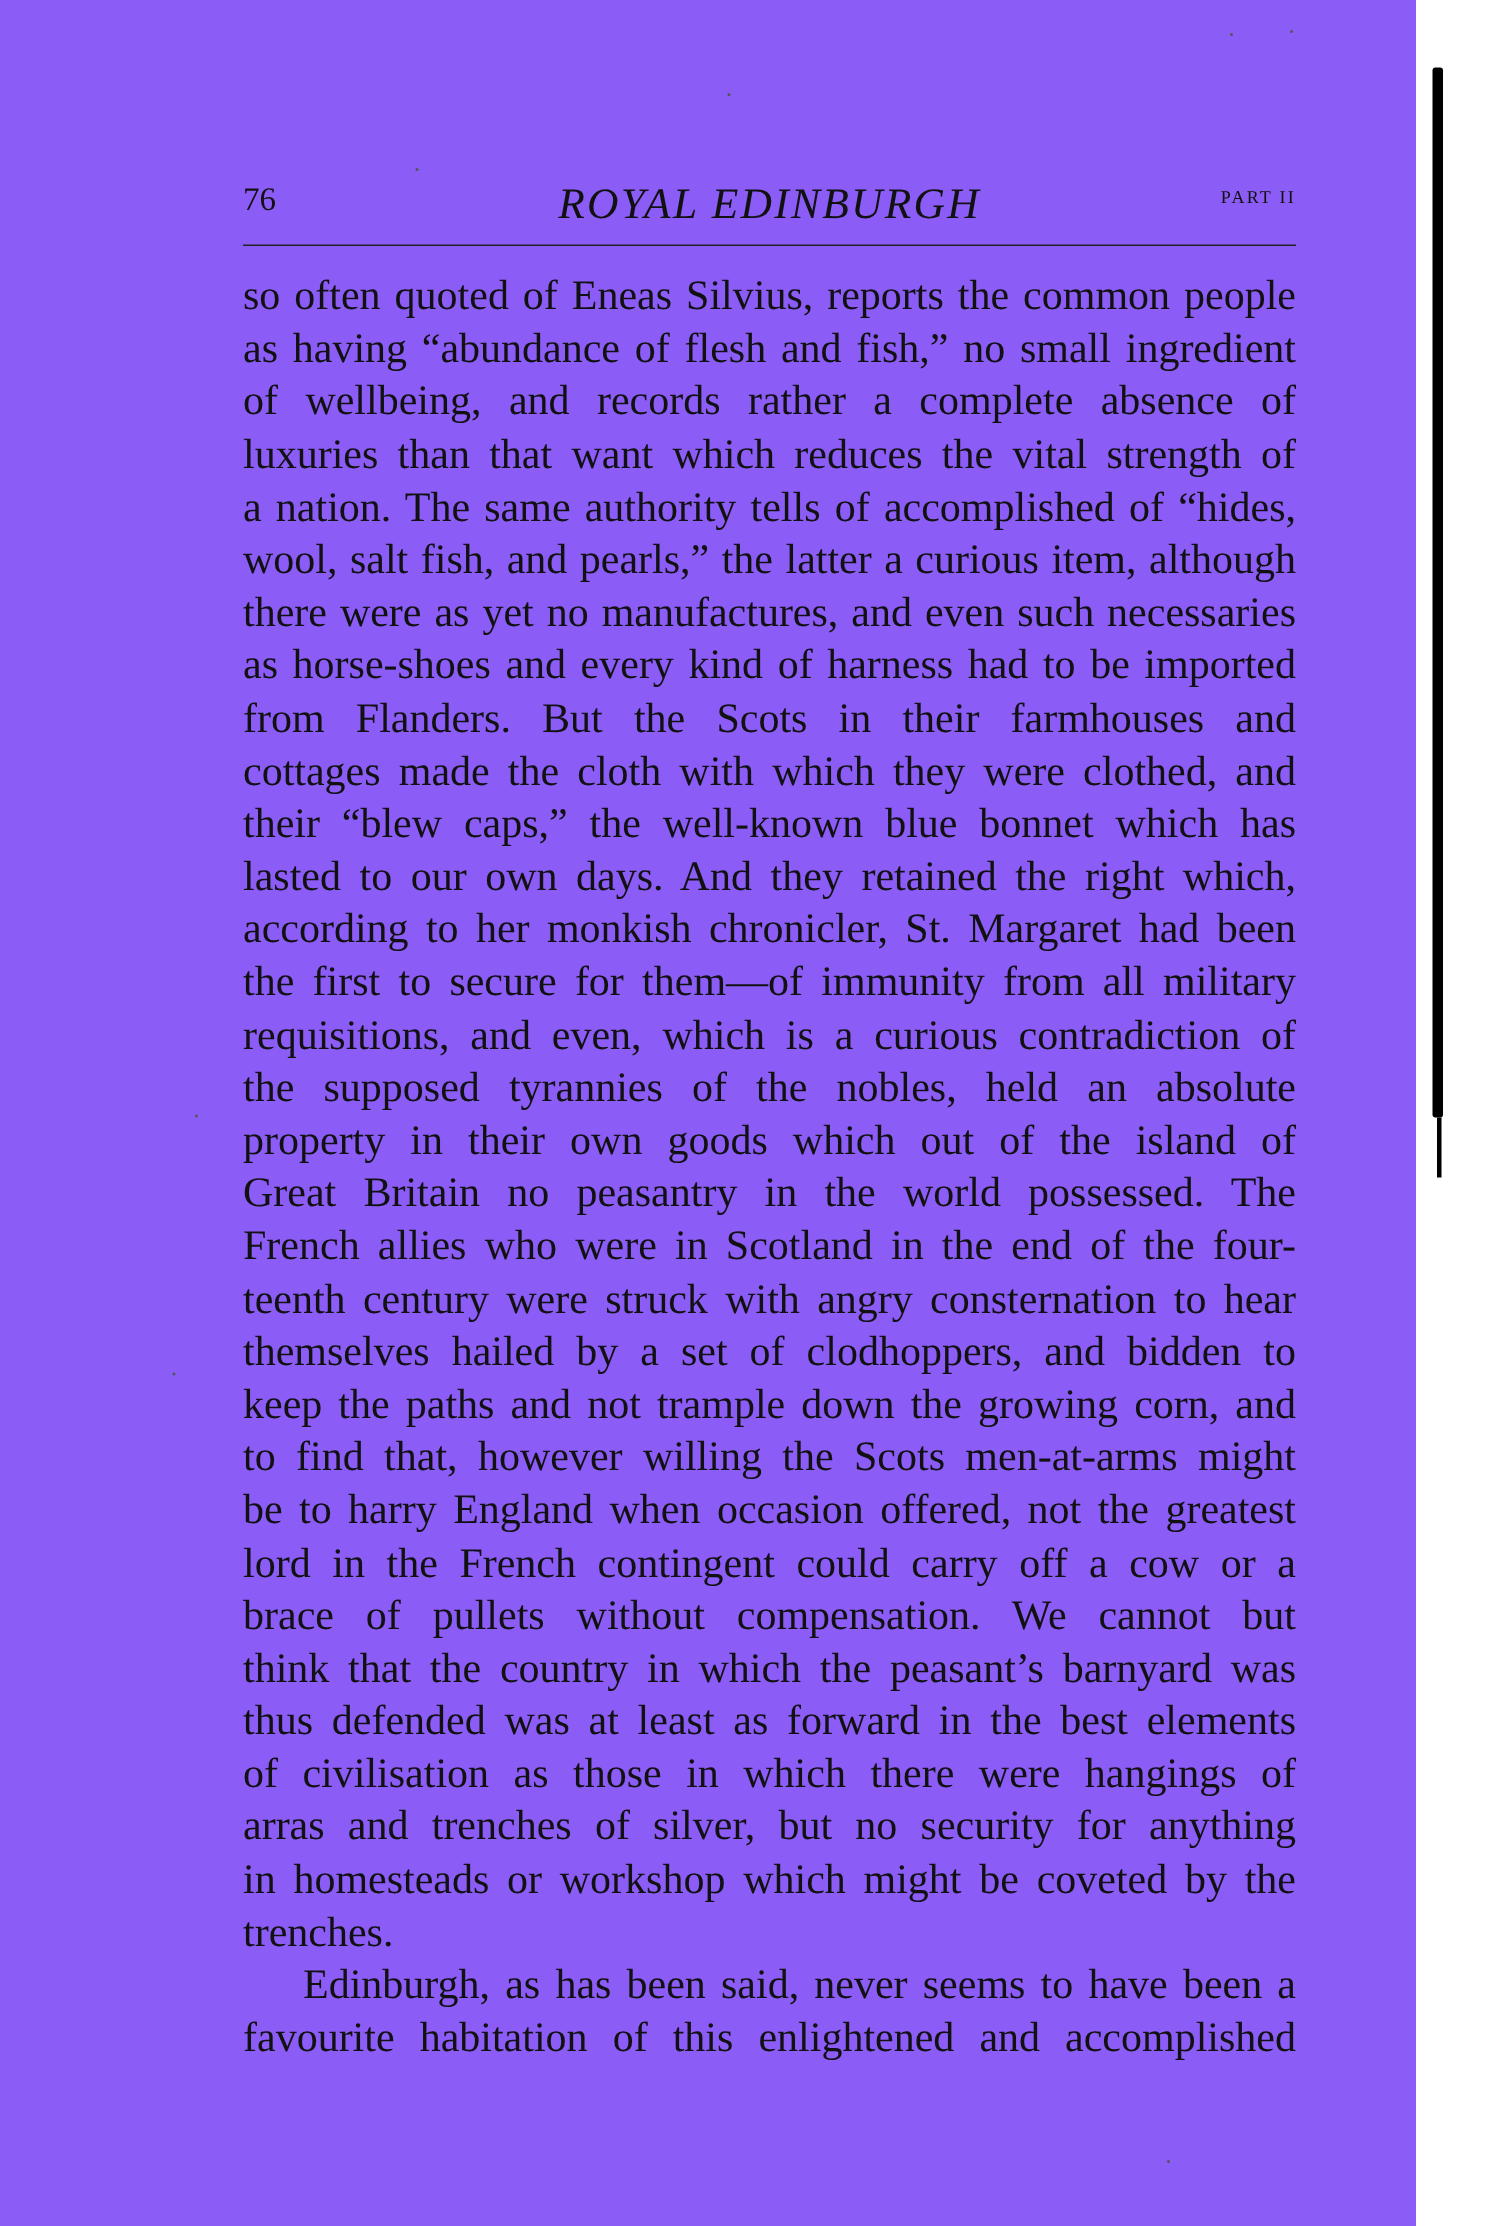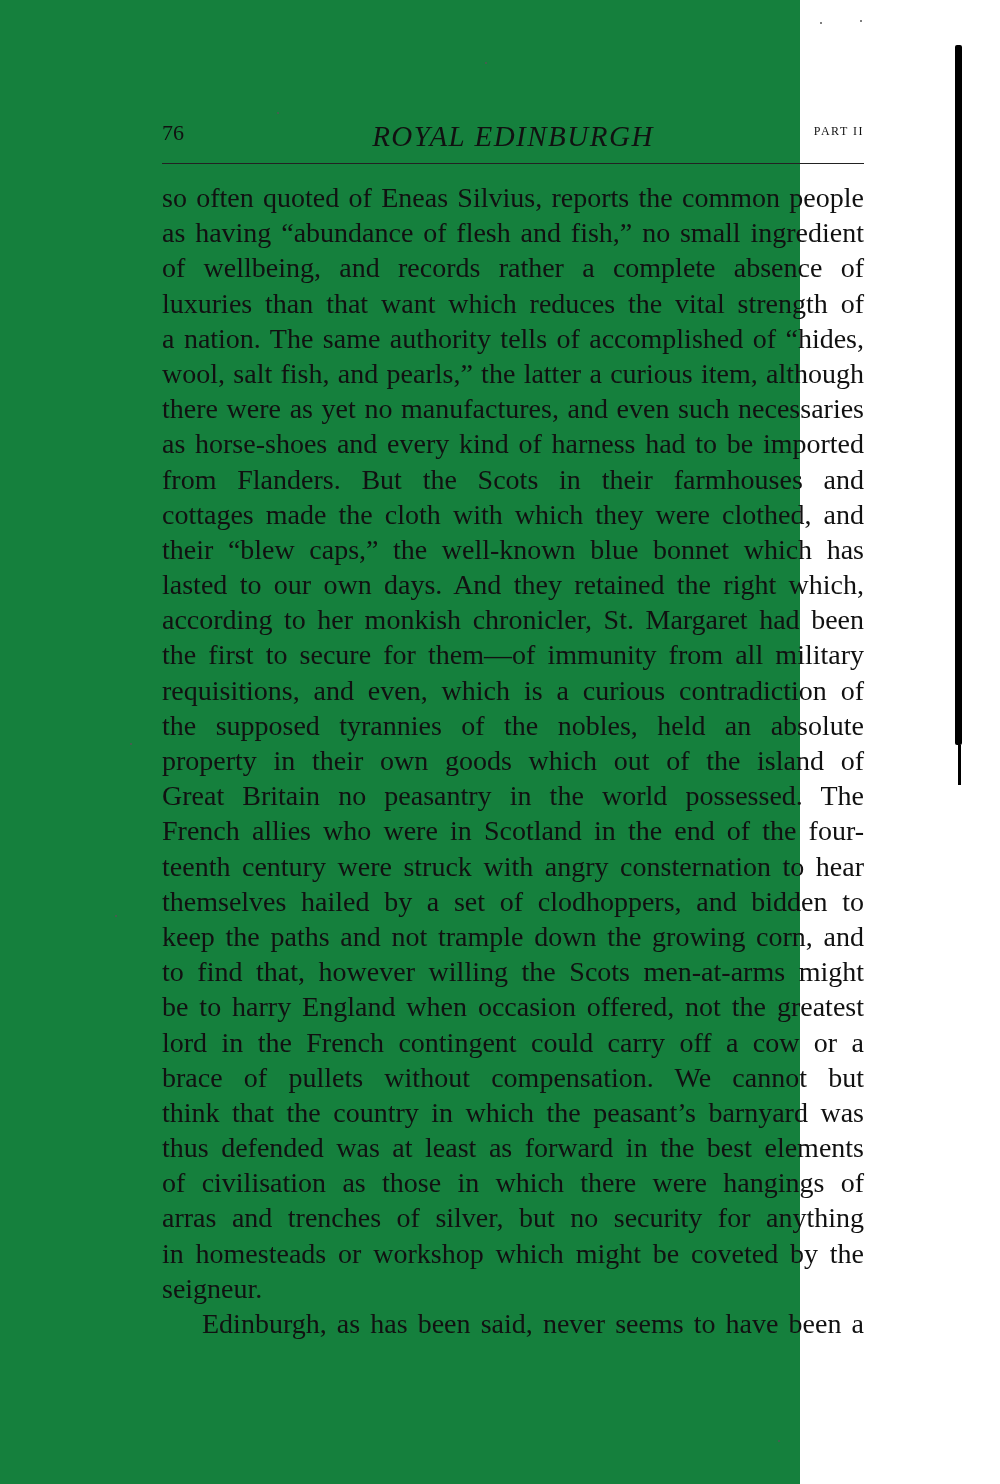--- a/index.html
+++ b/index.html
@@ -1,17 +1,17 @@
 <!DOCTYPE html>
 <html><head>
 <meta charset="utf-8">
 <style>
   html, body { margin: 0; padding: 0; background: #ffffff; }
   body { width: 1000px; height: 1484px; position: relative; overflow: hidden; }
-  .page { position: absolute; left: 0; top: 0; width: 800px; height: 1484px; background: #15803d; }
+  .page { position: absolute; left: 0; top: 0; width: 944px; height: 1484px; background: #8b5cf6; }
   .edge-bar { position: absolute; left: 955px; top: 45px; width: 7px; height: 700px; background: #000; border-radius: 2px; }
   .edge-tail { position: absolute; left: 958px; top: 745px; width: 3px; height: 40px; background: #000; }
   .header { position: absolute; left: 162px; top: 118px; width: 702px; height: 32px; font-family: "Liberation Serif", "DejaVu Serif", serif; color: #111; }
   .folio { position: absolute; left: 0; top: 2px; font-size: 22px; }
   .running-title { position: absolute; left: 0; right: 0; top: 2px; text-align: center; font-style: italic; font-size: 29px; letter-spacing: 1.5px; }
   .part { position: absolute; right: 0; top: 6px; font-size: 12px; letter-spacing: 1.5px; }
   .rule { position: absolute; left: 162px; top: 163px; width: 702px; height: 0; border-top: 1.5px solid #222; }
   .text { position: absolute; left: 162px; top: 180px; width: 702px; font-family: "Liberation Serif", "DejaVu Serif", serif; font-size: 28px; line-height: 35.2px; color: #111; }
   .line { display: block; text-align: justify; text-align-last: justify; white-space: nowrap; height: 35.2px; }
   .line.last { text-align-last: left; }
@@ -57,22 +57,23 @@
     <span class="line">keep the paths and not trample down the growing corn, and</span>
     <span class="line">to find that, however willing the Scots men-at-arms might</span>
     <span class="line">be to harry England when occasion offered, not the greatest</span>
     <span class="line">lord in the French contingent could carry off a cow or a</span>
     <span class="line">brace of pullets without compensation.  We cannot but</span>
     <span class="line">think that the country in which the peasant’s barnyard was</span>
     <span class="line">thus defended was at least as forward in the best elements</span>
     <span class="line">of civilisation as those in which there were hangings of</span>
     <span class="line">arras and trenches of silver, but no security for anything</span>
     <span class="line">in homesteads or workshop which might be coveted by the</span>
-    <span class="line last">seigneur.</span>
+    <span class="line last">trenches.</span>
     <span class="line indent">Edinburgh, as has been said, never seems to have been a</span>
+    <span class="line">favourite habitation of this enlightened and accomplished</span>
   </div>
 
   <div class="speck" style="left:277px;top:112px;"></div>
   <div class="speck" style="left:485px;top:62px;"></div>
   <div class="speck" style="left:130px;top:743px;"></div>
   <div class="speck" style="left:115px;top:915px;"></div>
   <div class="speck" style="left:778px;top:1440px;"></div>
   <div class="speck" style="left:820px;top:22px;"></div>
   <div class="speck" style="left:860px;top:20px;"></div>
 </div>

